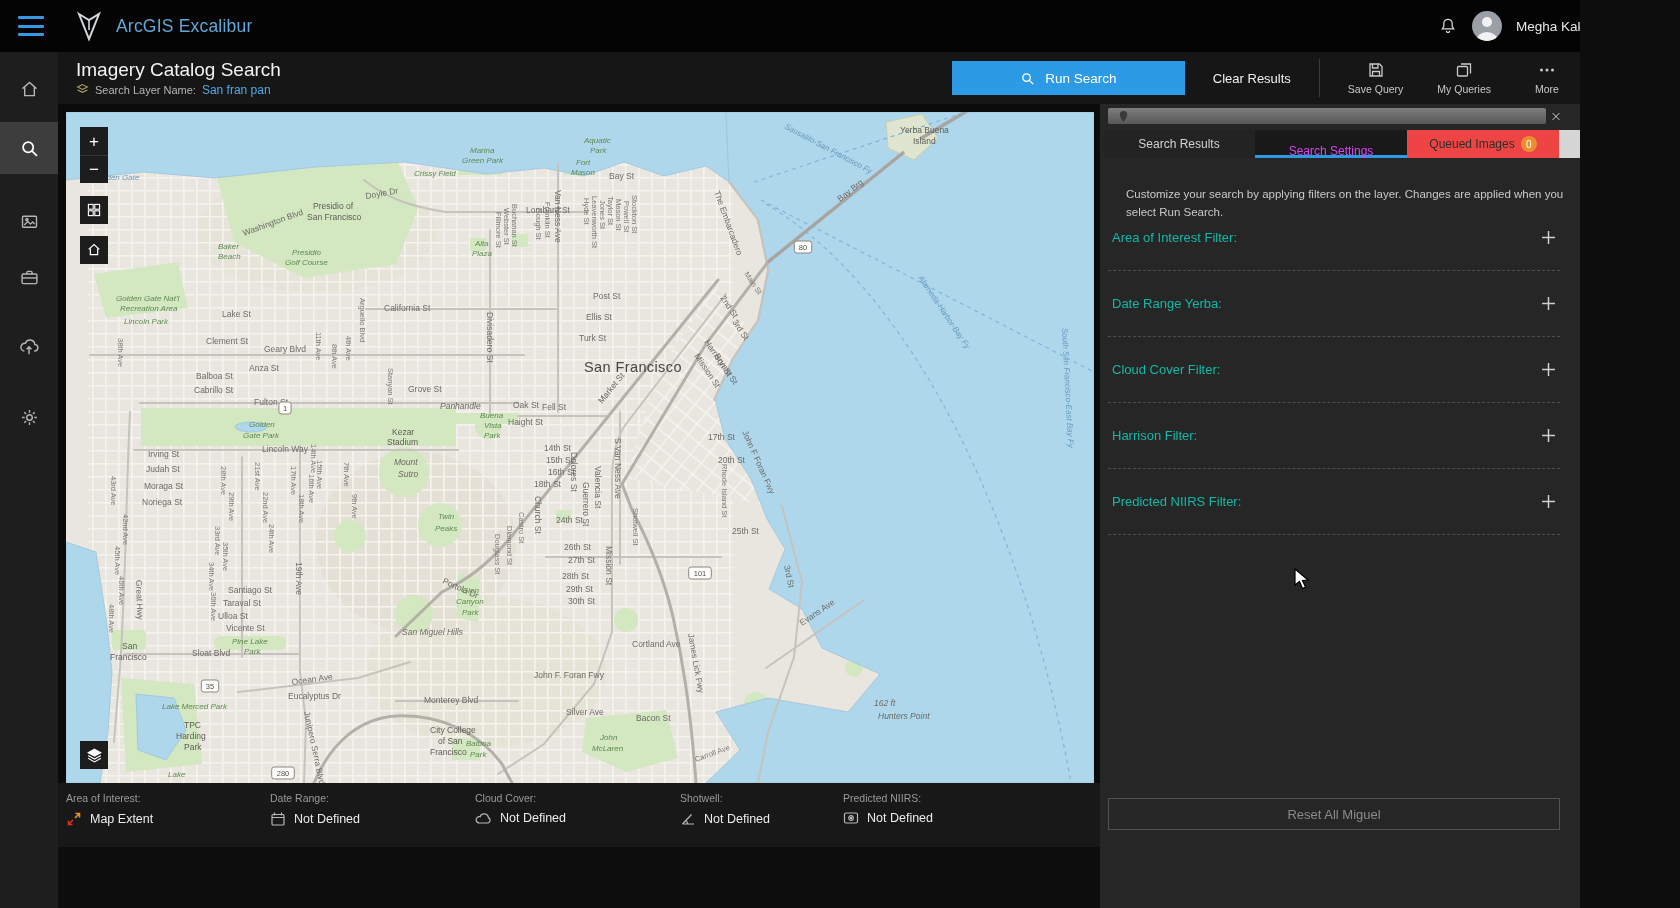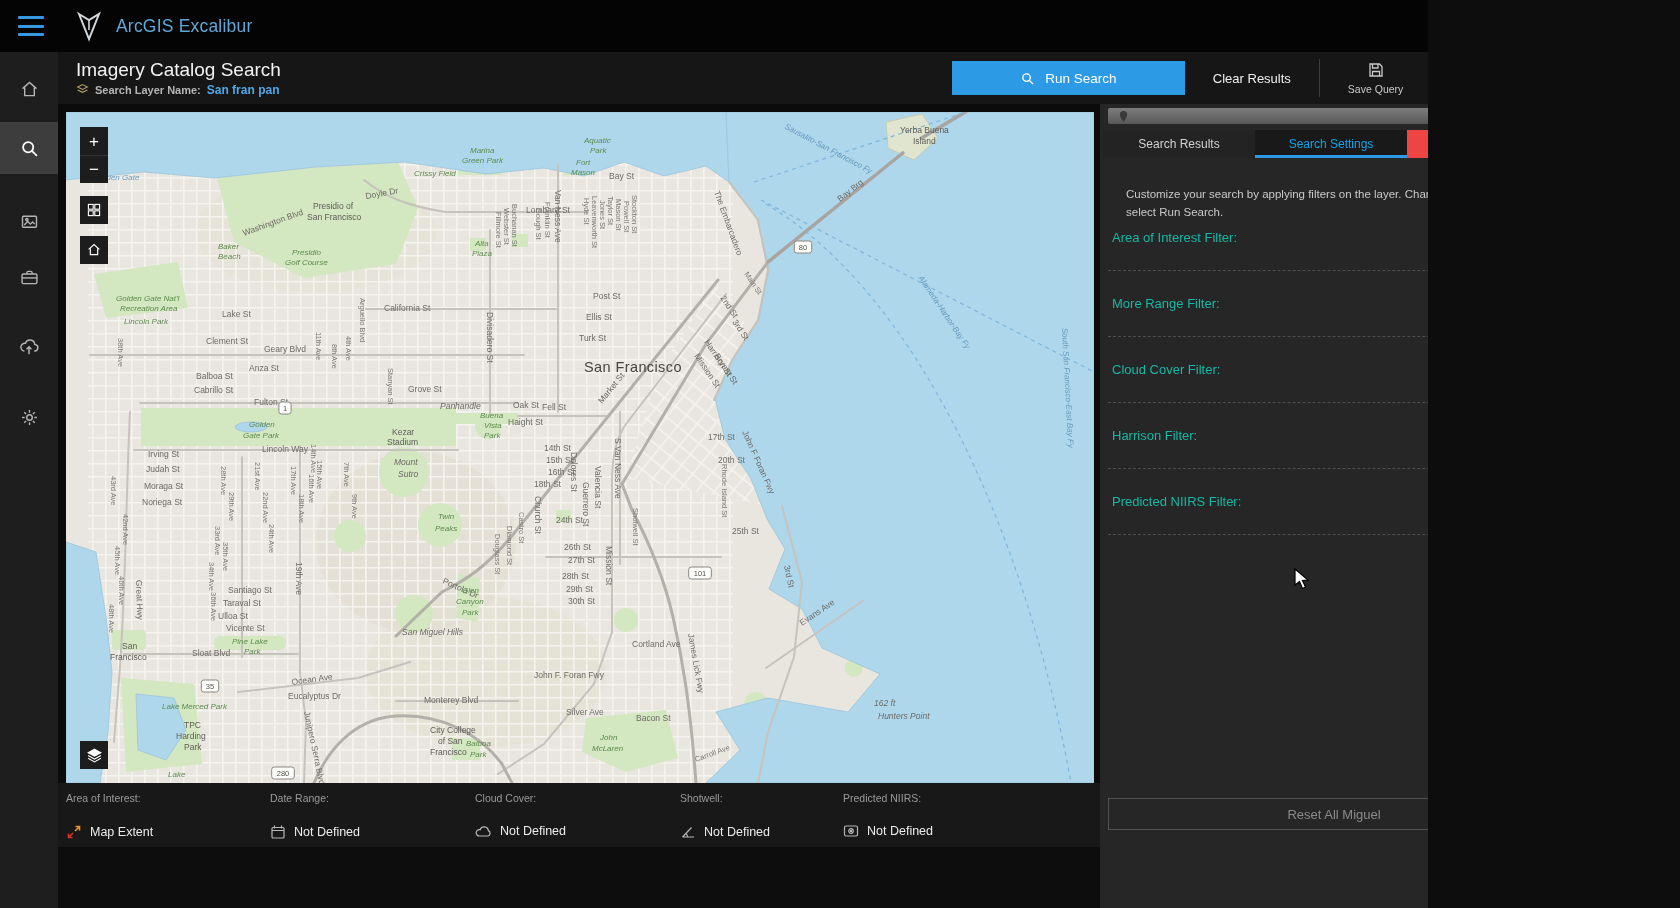--- a/index.html
+++ b/index.html
@@ -1,17 +1,17 @@
 <!DOCTYPE html>
 <html><head>
 <meta charset="utf-8">
 <style>
   html,body{margin:0;padding:0;background:#0d0d0d;}
   *{box-sizing:border-box;}
-  .app{position:relative;width:1428px;height:908px;background:#0d0d0d;overflow:hidden;
+  .app{position:relative;width:1580px;height:908px;background:#0d0d0d;overflow:hidden;
        font-family:"Liberation Sans",sans-serif;-webkit-font-smoothing:antialiased;}
 
   
   .topbar{position:absolute;left:0;top:0;width:1680px;height:52px;background:#040404;
           display:flex;align-items:center;padding:0 16px;}
   .hamburger{width:26px;height:20px;display:flex;flex-direction:column;justify-content:space-between;
              background:none;border:none;cursor:pointer;padding:0;margin:0 8px 0 2px;}
   .hamburger span{display:block;height:3px;background:#3699e0;border-radius:1px;}
   .logo{margin:0 10px 0 20px;display:flex;align-items:center;}
   .app-name{color:#5fa8d8;font-size:17.5px;letter-spacing:.2px;}
@@ -27,21 +27,21 @@
   .side-btn{width:58px;height:46px;display:flex;align-items:center;justify-content:center;
             background:none;border:none;color:#b5b5b5;cursor:pointer;}
   .side-btn.active{background:#3d3d3d;color:#ffffff;height:52px;}
   .side-btn.gap{margin-top:14px;}
 
   
   .header{position:absolute;left:58px;top:52px;width:1622px;height:52px;background:#161616;
           display:flex;align-items:center;padding:0 0 0 18px;}
   .header-left{display:flex;flex-direction:column;justify-content:center;gap:4px;}
   .page-title{margin:0;font-size:19px;font-weight:400;color:#f2f2f2;line-height:1;}
-  .layer-row{display:flex;align-items:center;gap:6px;font-weight:bold;}
+  .layer-row{display:flex;align-items:center;gap:6px;}
   .layer-label{font-size:11px;color:#b5b5b5;}
   .layer-value{font-size:12px;color:#4fa8e8;text-decoration:none;cursor:pointer;}
   .header-actions{margin-left:auto;display:flex;align-items:center;gap:22px;padding-right:105px;}
   .run-search{width:233px;height:34px;border:none;background:#2d9ae6;color:#fff;font-size:13.5px;
               display:flex;align-items:center;justify-content:center;gap:10px;cursor:pointer;}
   .clear-results{background:none;border:none;color:#f0f0f0;font-size:13px;cursor:pointer;}
   .vdiv{width:1px;height:38px;background:#3c3c3c;}
   .icon-btn{background:none;border:none;display:flex;flex-direction:column;align-items:center;gap:4px;
             color:#c9c9c9;font-size:10.5px;min-width:56px;cursor:pointer;}
 
@@ -63,35 +63,35 @@
   .zoomwrap button + button{border-top:1px solid #343434;}
   .mapbtn{position:absolute;left:22px;width:28px;height:28px;background:#1d1d1d;border:none;color:#fff;
           display:flex;align-items:center;justify-content:center;cursor:pointer;}
   .mapbtn.basemap{top:92px;}
   .mapbtn.homeext{top:132px;}
   .mapbtn.layersb{top:637px;}
 
   
   .statusbar{position:absolute;left:58px;top:783px;width:1042px;height:64px;background:#181818;}
   .sb-item{position:absolute;top:9px;}
-  .sb-label{font-size:10.5px;color:#9a9a9a;margin-bottom:20px;}
+  .sb-label{font-size:10.5px;color:#9a9a9a;margin-bottom:7px;}
   .sb-val{display:flex;align-items:center;gap:8px;color:#ececec;font-size:12.5px;}
 
   
   .panel{position:absolute;left:1100px;top:104px;width:580px;height:804px;background:#262626;}
   .pinbar{position:absolute;left:8px;top:4px;width:438px;height:16px;border-radius:2px;
           background:linear-gradient(180deg,#7d7d7d,#585858);display:flex;align-items:center;
           padding-left:10px;cursor:grab;}
   .panel-close{position:absolute;left:446px;top:2px;width:20px;height:20px;background:none;border:none;
                display:flex;align-items:center;justify-content:center;cursor:pointer;}
   .tabs{position:absolute;left:3px;top:26px;right:0;height:28px;display:flex;background:#d6d6d6;}
   .tab{width:152px;display:flex;align-items:center;justify-content:center;gap:6px;font-size:12px;
        cursor:pointer;}
   .tab.dark{background:#232323;color:#d2d2d2;}
-  .tab.active{background:#191919;color:#0ea5e9;box-shadow:inset 0 -3px 0 #2d9ae6;}
+  .tab.active{background:#191919;color:#d946ef;box-shadow:inset 0 -3px 0 #2d9ae6;align-items:flex-end;}
   .tab.light{background:#ef4444;color:#2e2e2e;}
   .tab-filler{flex:1;background:#d6d6d6;}
   .badge{width:16px;height:16px;border-radius:50%;background:#e8902d;color:#fff;font-size:10px;
          display:flex;align-items:center;justify-content:center;}
   .panel-desc{position:absolute;left:10px;top:66px;width:455px;margin:16px;font-size:11.5px;
               line-height:1.55;color:#c9c9c9;}
   .filters{position:absolute;left:8px;top:101px;width:452px;}
   .filter-row{height:66px;display:flex;align-items:center;justify-content:space-between;
               border-bottom:1px dashed #4e4e4e;color:#14b8a6;font-size:13px;padding:0 4px;cursor:pointer;}
   .reset-btn{position:absolute;left:8px;bottom:78px;width:452px;height:32px;background:transparent;
@@ -680,21 +680,21 @@
     <div class="filters">
       <div class="filter-row">
         <span>Area of Interest Filter:</span>
         <span>
           <svg width="15" height="15" viewBox="0 0 14 14" stroke="#cfcfcf" stroke-width="1.4">
               <path d="M7 1 V13 M1 7 H13"></path>
             </svg>
         </span>
       </div>
       <div class="filter-row">
-        <span>More Range Filter:</span>
+        <span>Date Range Yerba:</span>
         <span>
           <svg width="15" height="15" viewBox="0 0 14 14" stroke="#cfcfcf" stroke-width="1.4">
               <path d="M7 1 V13 M1 7 H13"></path>
             </svg>
         </span>
       </div>
       <div class="filter-row">
         <span>Cloud Cover Filter:</span>
         <span>
           <svg width="15" height="15" viewBox="0 0 14 14" stroke="#cfcfcf" stroke-width="1.4">

